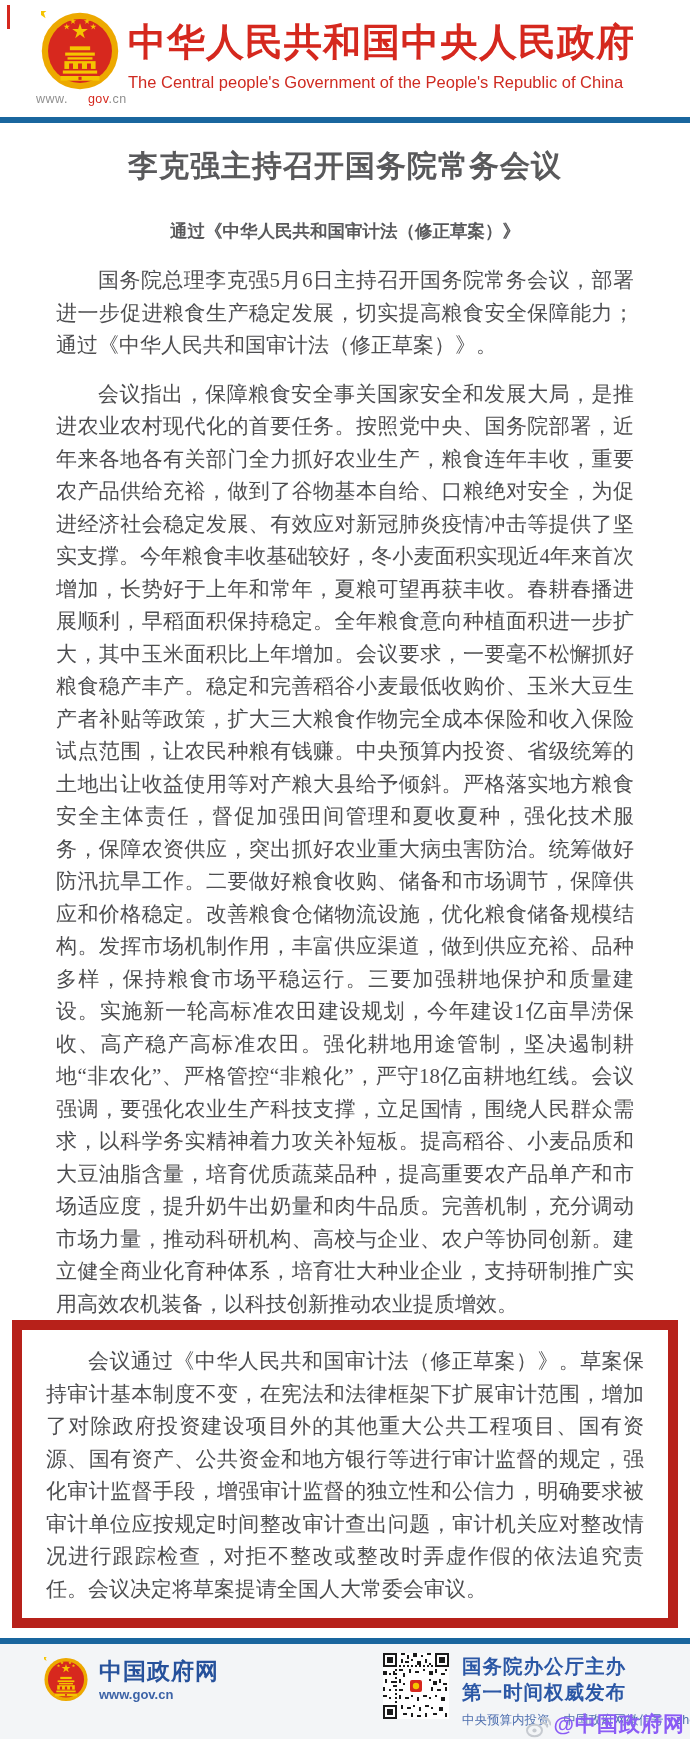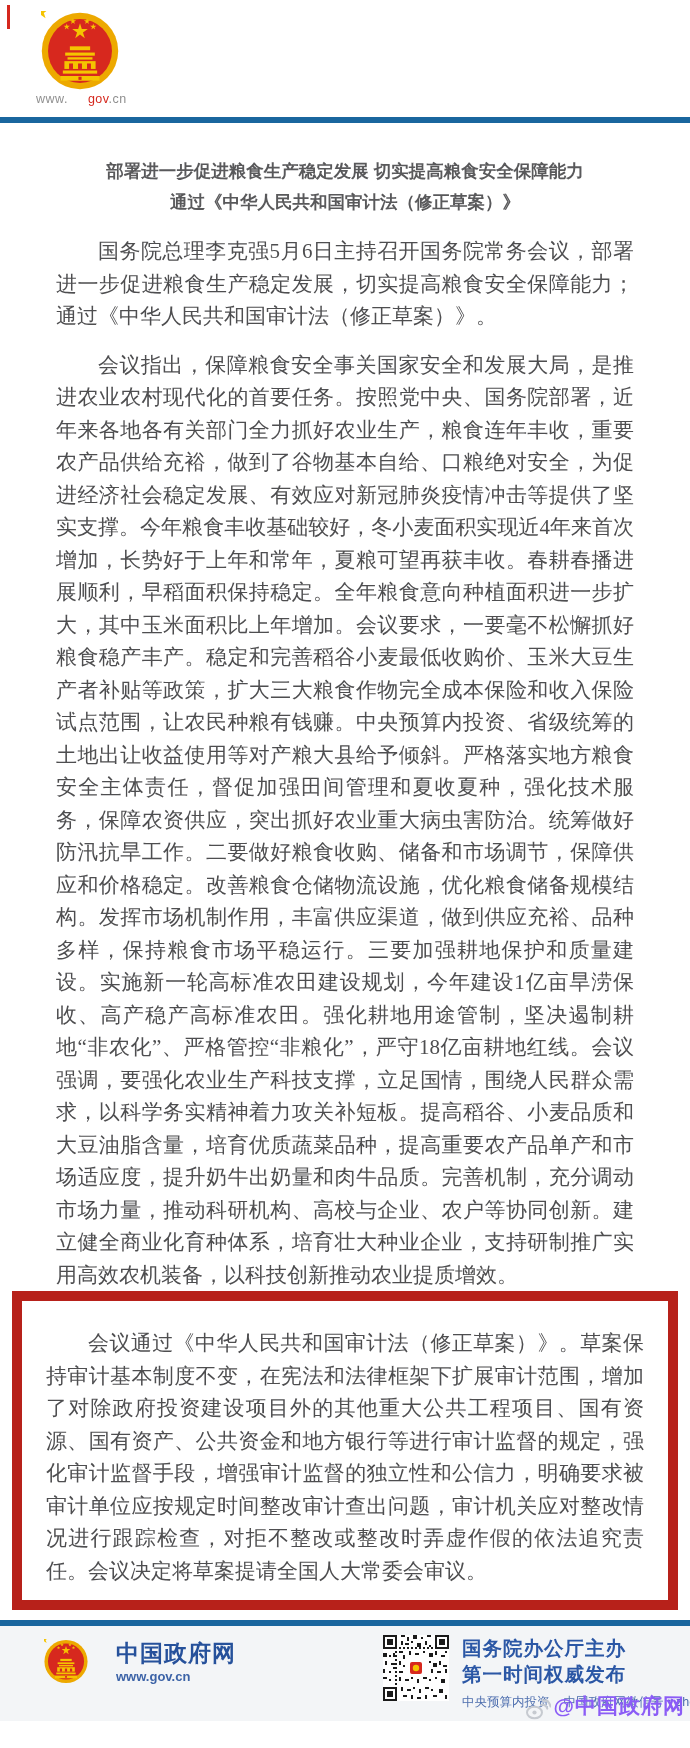--- a/index.html
+++ b/index.html
@@ -19,28 +19,28 @@
   .header-title { font-size:38px; font-weight:bold; color:#d5281e; letter-spacing:1px; white-space:nowrap; line-height:44px; }
   .header-subtitle { font-size:16.5px; color:#cf2a21; margin-top:9px; white-space:nowrap; }
   .top-bar { height:6px; background:#19669e; }
   
   .article { padding:0 40px; }
   .article-title { margin:26px 0 0; text-align:center; font-size:30px; line-height:34px; font-weight:bold; color:#59595b; letter-spacing:1px; }
   .deck { margin-top:33px; text-align:center; font-weight:bold; font-size:17.5px; line-height:31px; color:#59595b; }
   .body-text { margin-top:17px; font-family:"Liberation Serif","DejaVu Serif",serif; font-size:21px; line-height:32.5px; color:#4e4e50; text-align:justify; }
   .body-text p { margin:16px; text-indent:2em; }
   
-  .highlight-box { position:relative; margin:-16px -28px 0; border:10px solid #b7211a; background:#ffffff; padding:26px 24px 13px; }
+  .highlight-box { position:relative; margin:-16px -28px 0; border:10px solid #b7211a; background:#ffffff; padding:15px 24px 13px; }
   .highlight-box p { margin:0; text-indent:2em; font-family:"Liberation Serif","DejaVu Serif",serif; font-size:21px; line-height:32.5px; color:#4e4e50; text-align:justify; }
   
   .bottom-bar { height:6px; background:#19669e; margin-top:10px; }
   .footer { position:relative; height:95px; background:#f3f5f7; }
   .footer-left { position:absolute; left:44px; top:13px; display:flex; align-items:flex-start; }
   .emblem-small { width:44px; height:45px; display:block; }
-  .footer-site { margin-left:28px; padding-top:1px; }
+  .footer-site { margin-left:11px; padding-top:1px; }
   .site-name { font-size:23px; font-weight:bold; color:#26519b; letter-spacing:1px; line-height:26px; }
   .site-url { font-size:13px; font-weight:bold; color:#3c63a7; margin-top:3px; }
   .footer-right { position:absolute; left:383px; top:9px; display:flex; align-items:flex-start; }
   .qr { width:66px; height:66px; display:block; }
   .host { margin-left:13px; }
   .host-line { font-size:19.5px; font-weight:bold; color:#2b57a5; line-height:26px; letter-spacing:1px; }
   .qr-caption { margin-top:7px; font-size:12.5px; color:#4d6eae; white-space:nowrap; }
   .qr-caption span + span { margin-left:14px; }
   .watermark { position:absolute; right:5px; bottom:1px; display:flex; align-items:flex-start; font-size:21px; font-weight:bold; color:#8b5cf6; letter-spacing:1px; }
   .watermark svg { margin-right:3px; margin-top:6px; }
@@ -72,26 +72,30 @@
 </svg>
 
 <div class="header">
   <div class="corner-mark"></div>
   <div class="emblem-wrap">
     <svg class="emblem-big">
         <use href="#emblem"></use>
       </svg>
     <div class="emblem-caption"><span>www.</span><span class="red">gov</span><span>.cn</span></div>
   </div>
+  <div class="header-text">
+    <div class="header-title">中华人民共和国中央人民政府</div>
+    <div class="header-subtitle">The Central people's Government of the People's Republic of China</div>
+  </div>
 </div>
 <div class="top-bar"></div>
 
 <div class="article">
+  <h1 class="article-title">李克强主持召开国务院常务会议</h1>
   <div class="deck">
-    <div>部署进一步促进粮食生产稳定发展 切实提高粮食安全保障能力</div>
     <div>通过《中华人民共和国审计法（修正草案）》</div>
   </div>
   <div class="body-text">
     <p>国务院总理李克强5月6日主持召开国务院常务会议，部署进一步促进粮食生产稳定发展，切实提高粮食安全保障能力；通过《中华人民共和国审计法（修正草案）》。</p>
     <p>会议指出，保障粮食安全事关国家安全和发展大局，是推进农业农村现代化的首要任务。按照党中央、国务院部署，近年来各地各有关部门全力抓好农业生产，粮食连年丰收，重要农产品供给充裕，做到了谷物基本自给、口粮绝对安全，为促进经济社会稳定发展、有效应对新冠肺炎疫情冲击等提供了坚实支撑。今年粮食丰收基础较好，冬小麦面积实现近4年来首次增加，长势好于上年和常年，夏粮可望再获丰收。春耕春播进展顺利，早稻面积保持稳定。全年粮食意向种植面积进一步扩大，其中玉米面积比上年增加。会议要求，一要毫不松懈抓好粮食稳产丰产。稳定和完善稻谷小麦最低收购价、玉米大豆生产者补贴等政策，扩大三大粮食作物完全成本保险和收入保险试点范围，让农民种粮有钱赚。中央预算内投资、省级统筹的土地出让收益使用等对产粮大县给予倾斜。严格落实地方粮食安全主体责任，督促加强田间管理和夏收夏种，强化技术服务，保障农资供应，突出抓好农业重大病虫害防治。统筹做好防汛抗旱工作。二要做好粮食收购、储备和市场调节，保障供应和价格稳定。改善粮食仓储物流设施，优化粮食储备规模结构。发挥市场机制作用，丰富供应渠道，做到供应充裕、品种多样，保持粮食市场平稳运行。三要加强耕地保护和质量建设。实施新一轮高标准农田建设规划，今年建设1亿亩旱涝保收、高产稳产高标准农田。强化耕地用途管制，坚决遏制耕地“非农化”、严格管控“非粮化”，严守18亿亩耕地红线。会议强调，要强化农业生产科技支撑，立足国情，围绕人民群众需求，以科学务实精神着力攻关补短板。提高稻谷、小麦品质和大豆油脂含量，培育优质蔬菜品种，提高重要农产品单产和市场适应度，提升奶牛出奶量和肉牛品质。完善机制，充分调动市场力量，推动科研机构、高校与企业、农户等协同创新。建立健全商业化育种体系，培育壮大种业企业，支持研制推广实用高效农机装备，以科技创新推动农业提质增效。</p>
   </div>
   <div class="highlight-box">
     <p>会议通过《中华人民共和国审计法（修正草案）》。草案保持审计基本制度不变，在宪法和法律框架下扩展审计范围，增加了对除政府投资建设项目外的其他重大公共工程项目、国有资源、国有资产、公共资金和地方银行等进行审计监督的规定，强化审计监督手段，增强审计监督的独立性和公信力，明确要求被审计单位应按规定时间整改审计查出问题，审计机关应对整改情况进行跟踪检查，对拒不整改或整改时弄虚作假的依法追究责任。会议决定将草案提请全国人大常委会审议。</p>
   </div>
 </div>

